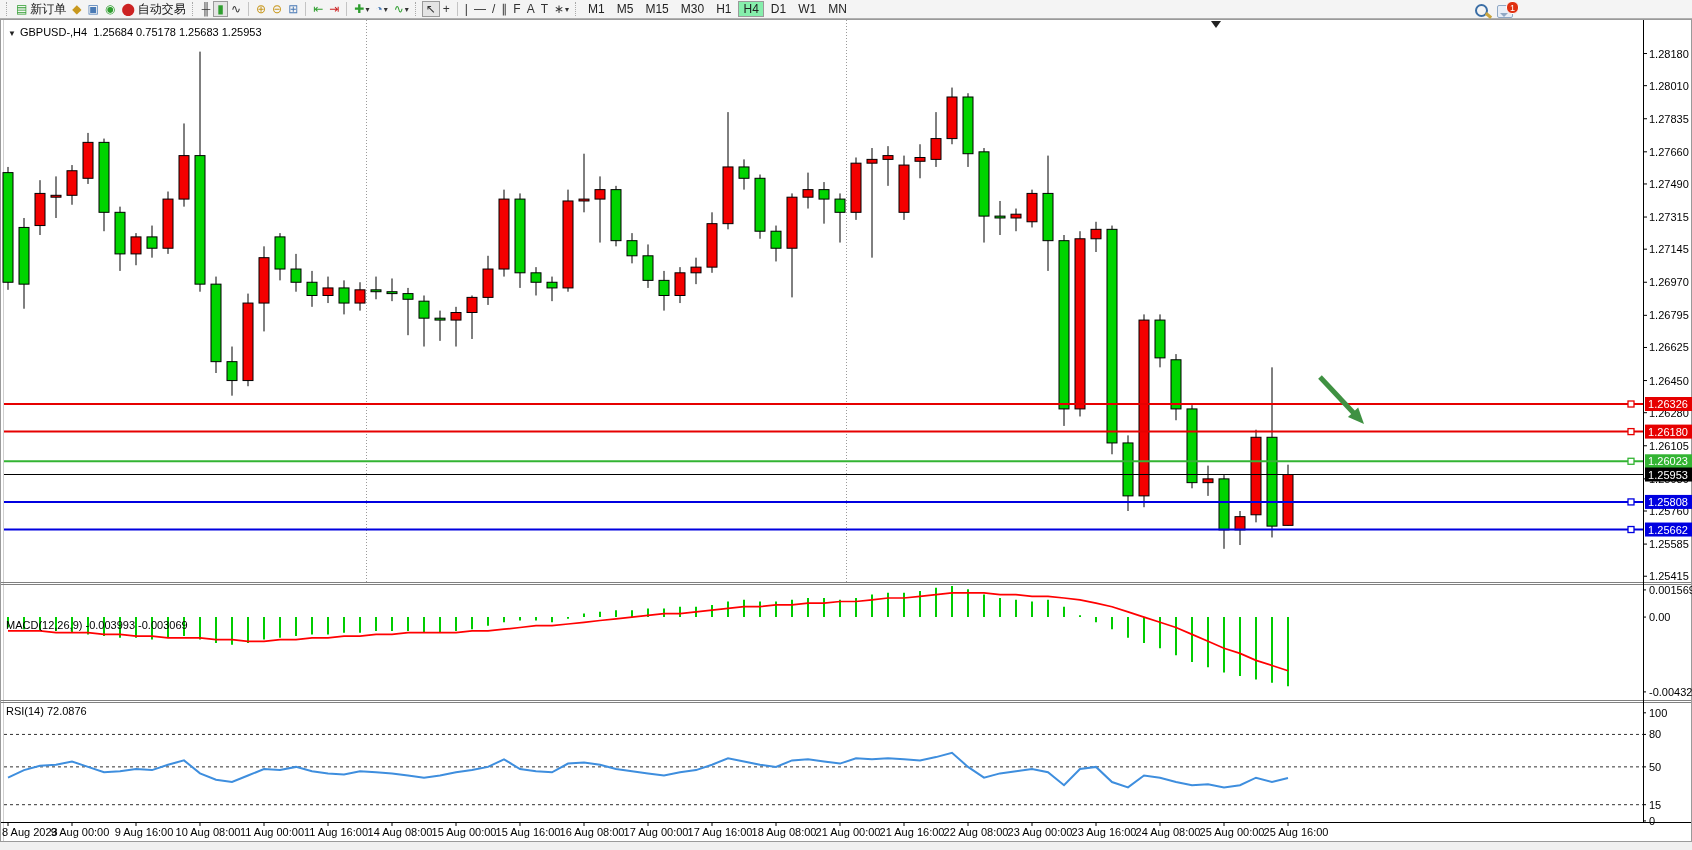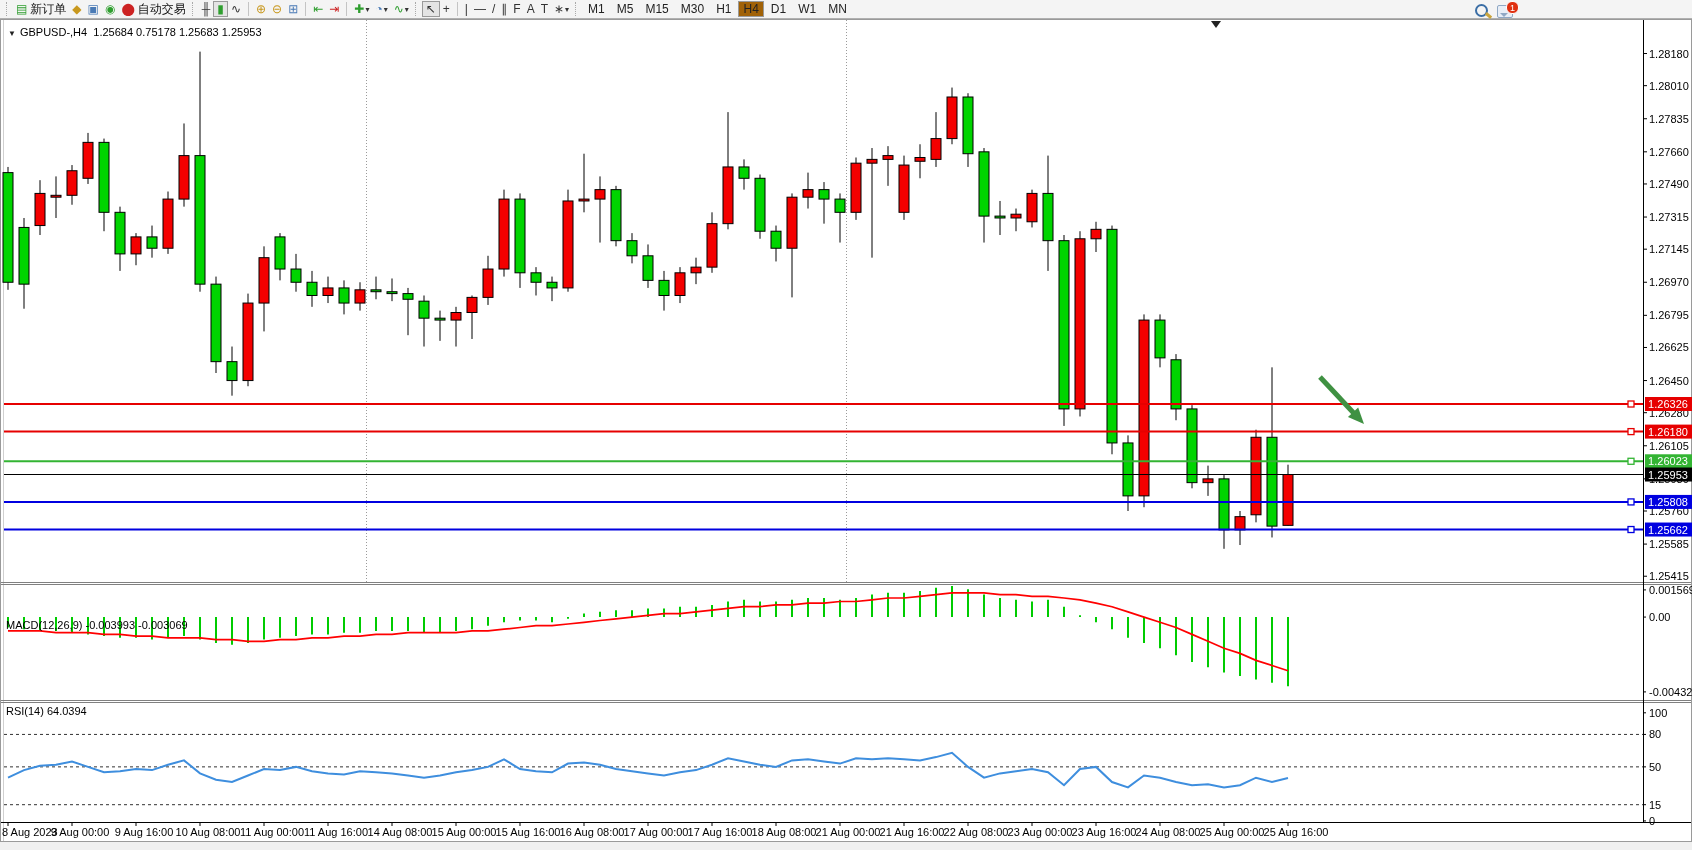--- a/index.html
+++ b/index.html
@@ -7,21 +7,21 @@
   .toolbar{position:absolute;top:0;left:0;width:1692px;height:19px;background:#f4f4f4;border-bottom:1px solid #b0b0b0;display:flex;align-items:center;padding-left:3px;box-sizing:border-box;z-index:5}
   .tbtn{height:16px;display:inline-flex;align-items:center;justify-content:center;padding:0 3px;font-size:12px;color:#444;white-space:nowrap}
   .tbtn .g{font-size:12px;line-height:16px}
   .tbtn .lbl{font-size:12px;color:#111;margin-left:3px}
   .pressed{background:#e4e4e4;border:1px solid #9a9a9a;box-sizing:border-box}
   .sep{width:1px;height:14px;background:#c4c4c4;margin:0 4px}
   .grip{width:3px;height:14px;border-left:1px dotted #aaa;margin:0 3px}
   .dd{font-size:8px;color:#333;margin-left:1px}
   .c-gold{color:#c8981e}.c-blue{color:#4a7ab5}.c-green{color:#2e9e2e}.c-red{color:#cc2222}.c-dark{color:#333}
   .tf{font-size:12px;color:#222;padding:1px 5px;margin:0 1px}
-  .tf.active{background:#a16207;border:1px solid #9a9a9a;padding:0 4px}
+  .tf.active{background:#86efac;border:1px solid #9a9a9a;padding:0 4px}
   .right-icons{position:absolute;left:1475px;top:2px;display:flex;align-items:center;gap:9px}
   .mag{width:9px;height:9px;border:2px solid #3b6ea5;border-radius:50%;position:relative}
   .mag:after{content:"";position:absolute;width:7px;height:3px;background:#caa53d;right:-6px;bottom:-2px;transform:rotate(40deg)}
   .chat{width:14px;height:11px;background:#e8eef6;border:1px solid #90a8c4;border-radius:2px;position:relative;margin-top:3px}
   .chat:after{content:"";position:absolute;left:2px;bottom:-4px;border:4px solid transparent;border-top-color:#90a8c4}
   .badge{position:absolute;top:-5px;right:-7px;background:#e03010;color:#fff;font-size:9px;min-width:11px;height:11px;border-radius:6px;display:flex;align-items:center;justify-content:center;border:1px solid #fff}
   .overlay{position:absolute;font-size:11px;color:#000;z-index:3;white-space:pre}
   #chart-title{left:8px;top:26px}
   #chart-title .tri{font-size:8px;color:#222;margin-right:4px}
   #macd-label{left:6px;top:619px}
@@ -136,21 +136,21 @@
   <div class="right-icons">
     <span class="mag"></span>
     <span class="chat">
       <span class="badge">1</span>
     </span>
   </div>
 </div>
 
 <div class="overlay" id="chart-title"><span class="tri">▼</span><span>GBPUSD-,H4</span><span>&nbsp;&nbsp;</span><span>1.25684 0.75178 1.25683 1.25953</span></div>
 <div class="overlay" id="macd-label">MACD(12,26,9) -0.003993 -0.003069</div>
-<div class="overlay" id="rsi-label">RSI(14) 64.0394</div>
+<div class="overlay" id="rsi-label">RSI(14) 72.0876</div>
 
 <svg id="chart" width="1692" height="850">
     <rect x="0.5" y="19.5" width="1691" height="822" fill="#fff" stroke="#9a9a9a"></rect>
     <line x1="3.5" y1="20" x2="3.5" y2="841" stroke="#d0d0d0"></line>
     <rect x="0" y="842" width="1692" height="8" fill="#f0f0f0"></rect>
     <line x1="366.5" y1="20" x2="366.5" y2="582" stroke="#9a9a9a" stroke-dasharray="1,2"></line>
     <line x1="846.5" y1="20" x2="846.5" y2="582" stroke="#9a9a9a" stroke-dasharray="1,2"></line>
     <line x1="4" y1="734.4324324324324" x2="1643" y2="734.4324324324324" stroke="#333" stroke-width="1" stroke-dasharray="3,3"></line>
     <line x1="4" y1="766.8648648648649" x2="1643" y2="766.8648648648649" stroke="#333" stroke-width="1" stroke-dasharray="3,3"></line>
     <line x1="4" y1="804.7027027027027" x2="1643" y2="804.7027027027027" stroke="#333" stroke-width="1" stroke-dasharray="3,3"></line>

